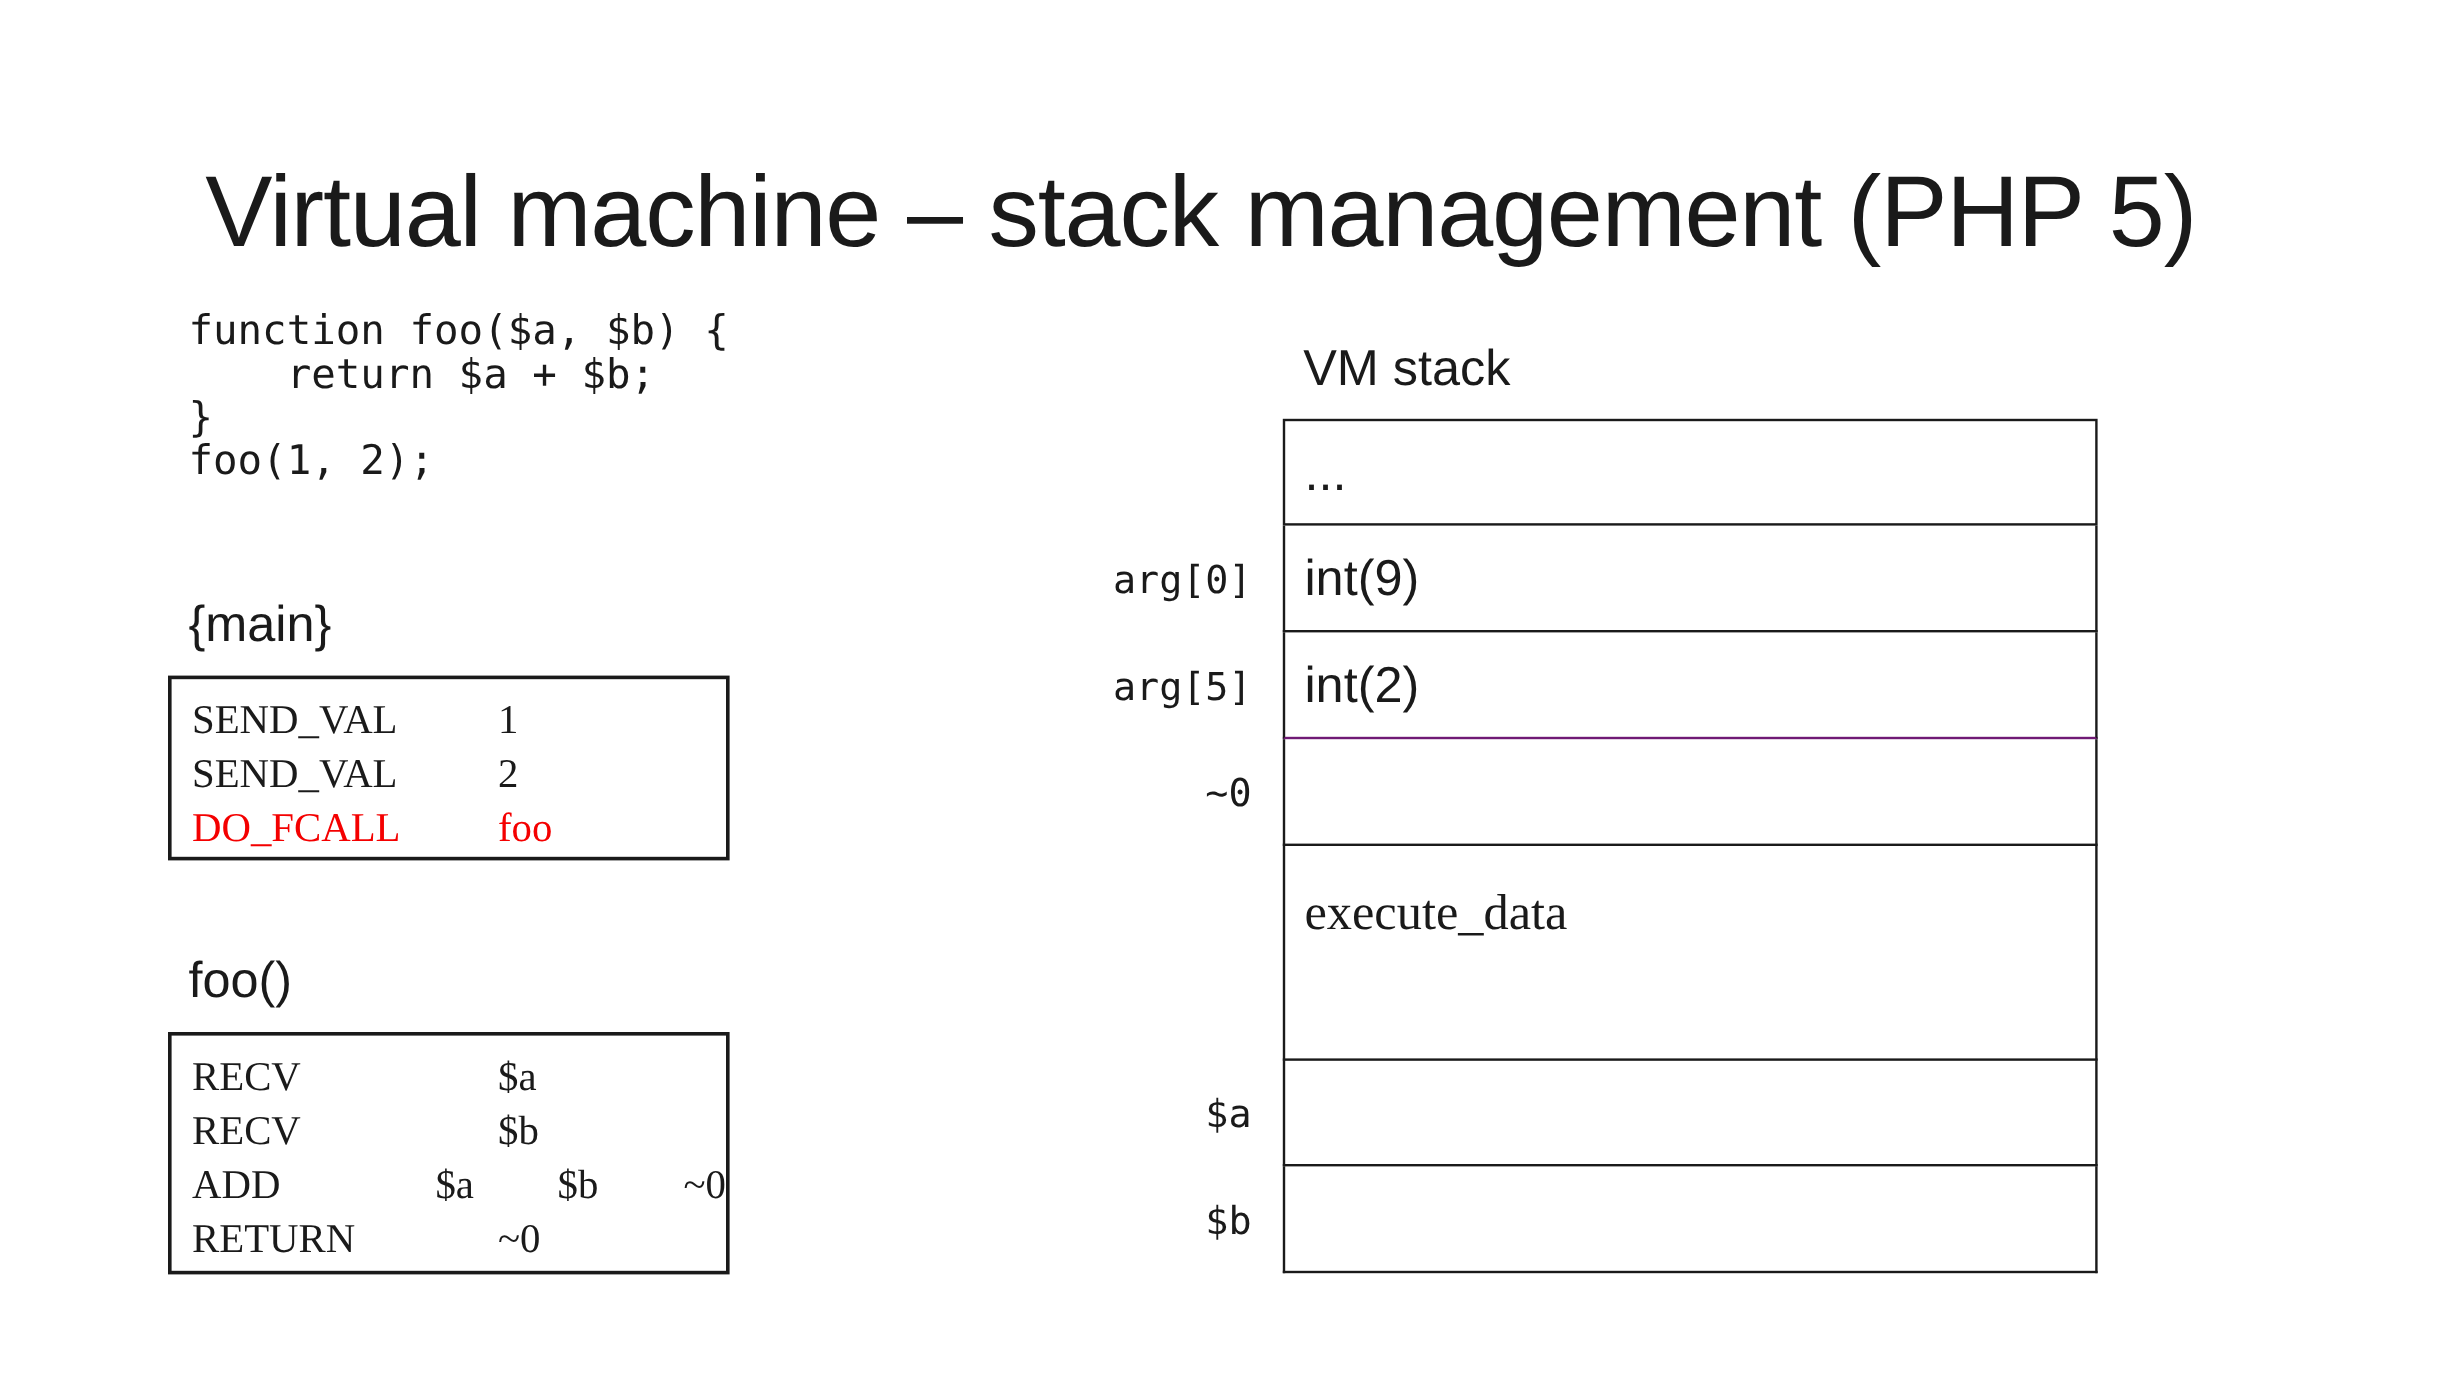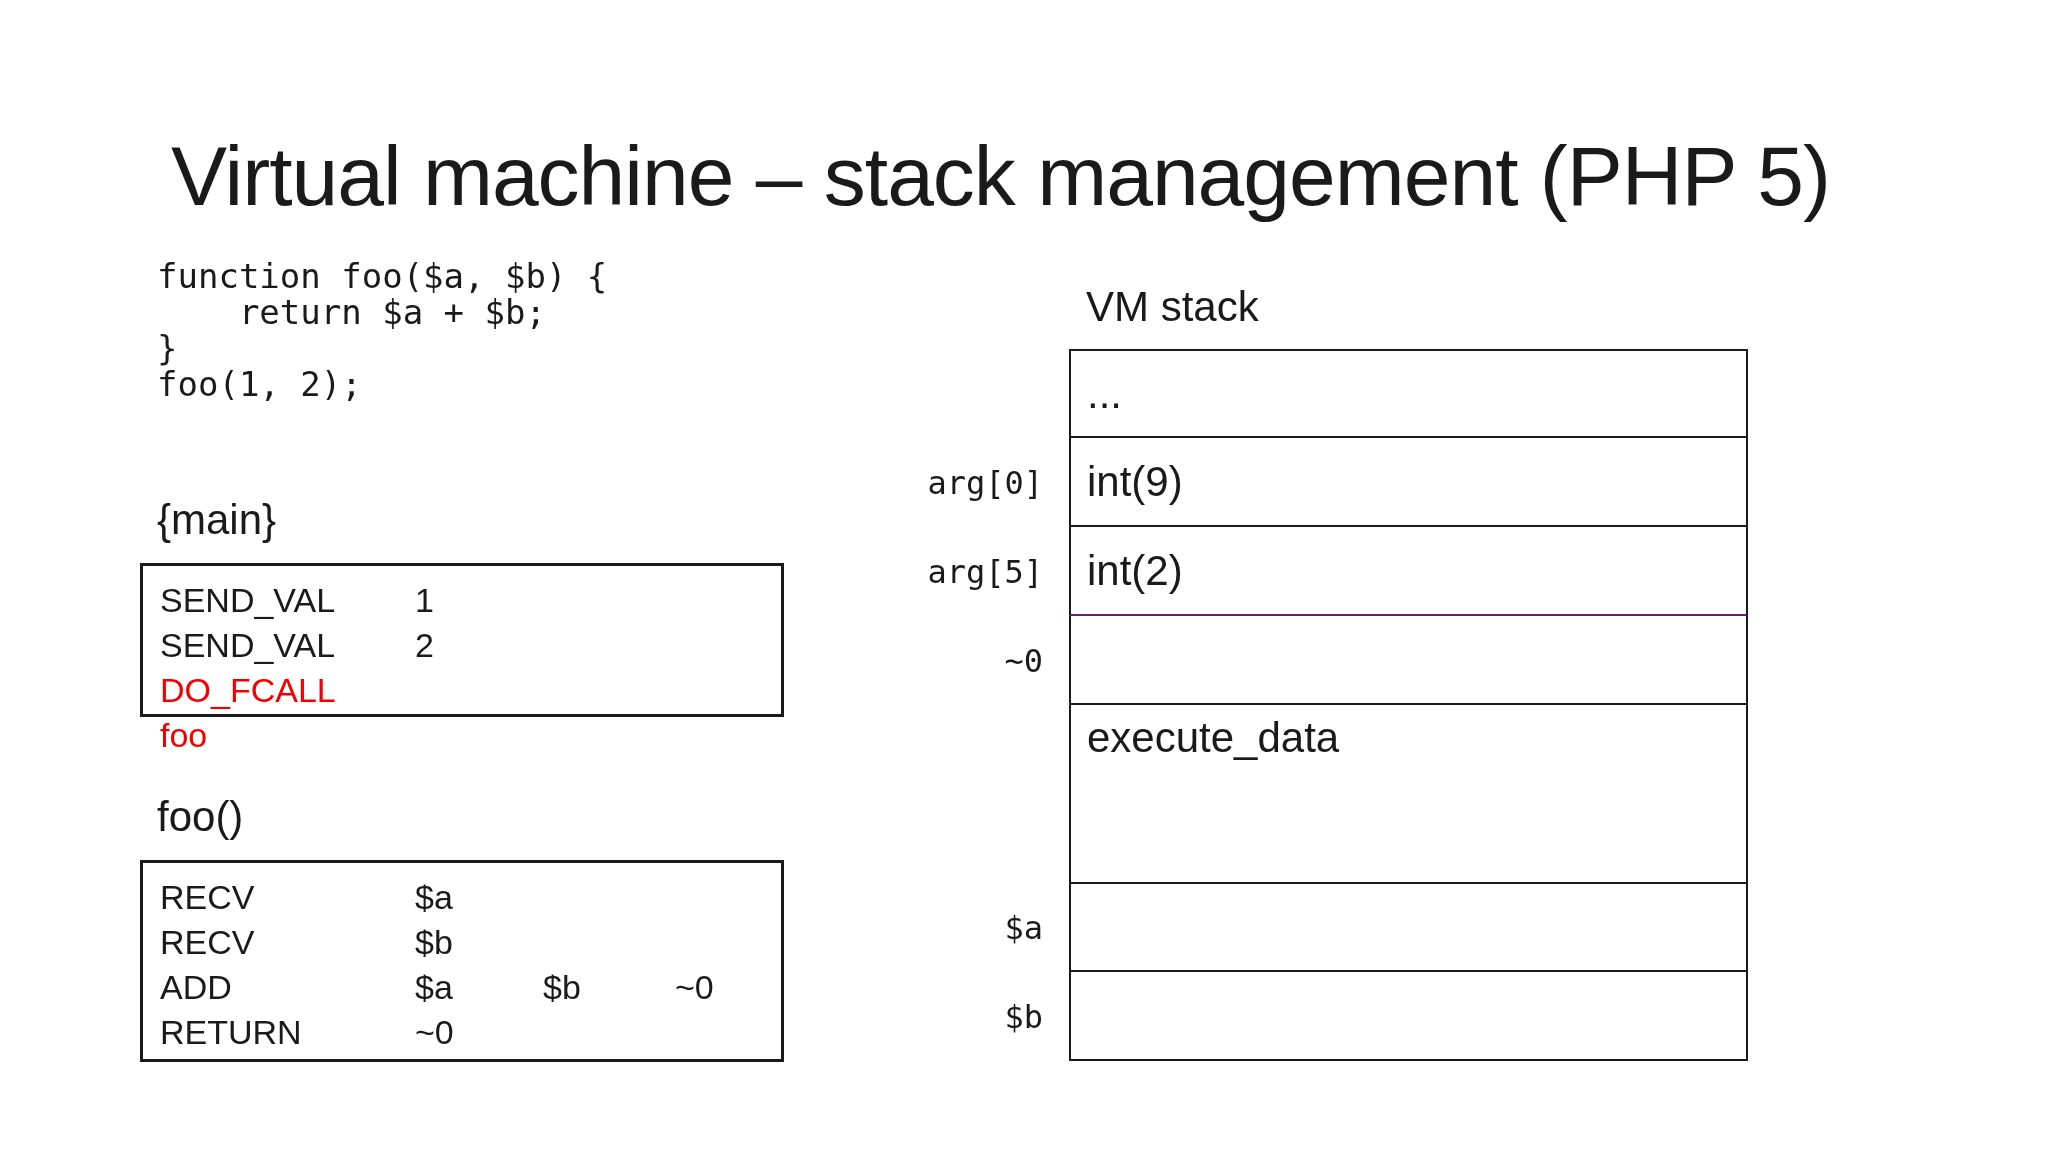--- a/index.html
+++ b/index.html
@@ -23,34 +23,34 @@
     font-size:34px;line-height:36px;
     margin:0;white-space:pre;
   }
   .sec-label{
     position:absolute;left:157px;
     font-size:42px;line-height:46px;white-space:nowrap;
   }
   .main-label{top:497px;}
   .foo-label{top:794px;}
   .opbox{
-    position:absolute;left:140px;width:644px;
+    position:absolute;left:140px;width:468px;
     border:3px solid #1a1a1a;box-sizing:border-box;
     padding:12px 0 0 17px;
-    font-family:Liberation Sans, sans-serif;
+    font-family:Liberation Serif, serif;
     font-size:34px;line-height:45px;
   }
   .main-box{top:563px;height:154px;}
   .foo-box{top:860px;height:202px;}
   .oprow{display:flex;white-space:pre;}
   .oprow .op{width:255px;}
   .oprow .a1{width:128px;}
   .oprow .a2{width:132px;}
   .oprow .a3{width:auto;}
-  .oprow.red{color:var(--accent-red,#f40000);flex-direction:column;}
+  .oprow.red{color:var(--accent-red,#f40000);}
   .vm-title{
     position:absolute;left:1086px;top:284px;
     font-size:42px;line-height:46px;white-space:nowrap;
   }
   .vm-wrap{
     position:absolute;left:884px;top:349px;
   }
   .vm-row{display:flex;box-sizing:border-box;}
   .vm-label{
     width:185px;box-sizing:border-box;
@@ -63,21 +63,21 @@
   .vm-cell{
     width:679px;box-sizing:border-box;
     border-left:2px solid #1a1a1a;border-right:2px solid #1a1a1a;
     border-bottom:2px solid #1a1a1a;
     display:flex;align-items:center;
     padding-left:16px;
     font-size:42px;
   }
   .vm-row:first-child .vm-cell{border-top:2px solid #1a1a1a;}
   .vm-row.frame-boundary .vm-cell{border-bottom:2px solid #701a75;}
-  .vm-row.tall .vm-cell{align-items:flex-start;padding-top:9px;}
+  .vm-row.tall .vm-cell{align-items:flex-start;padding-top:32px;font-family:Liberation Serif, serif;}
 </style>
 </head>
 <body>
 
 <div class="slide">
 
   <h1 class="title">Virtual machine – stack management (PHP 5)</h1>
 
   <pre class="code"><span>function foo($a, $b) {</span>
 <span>    return $a + $b;</span>

